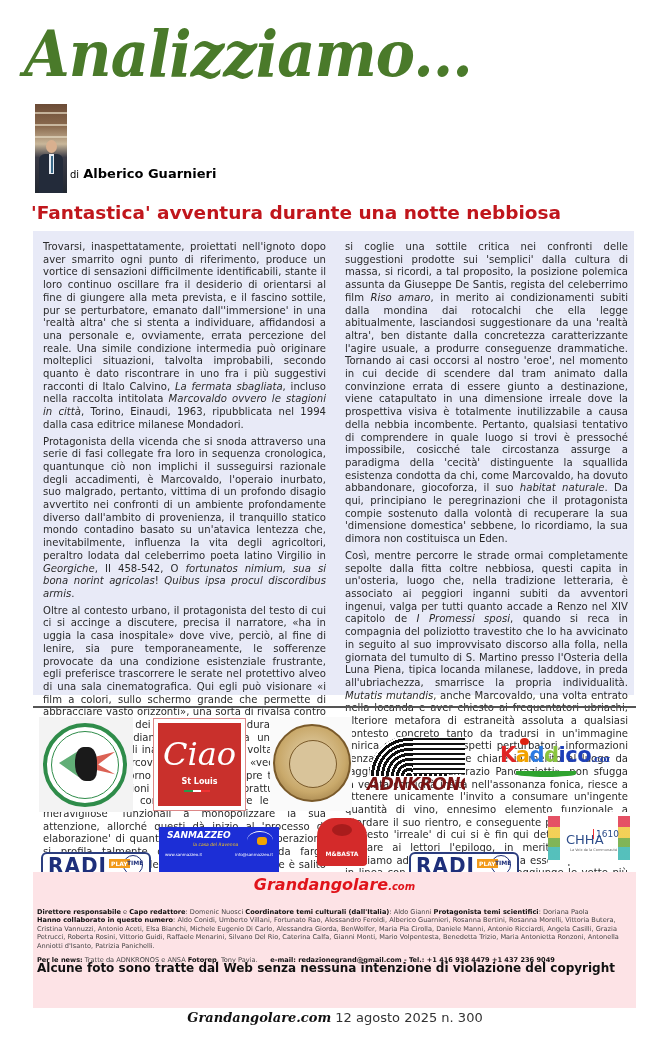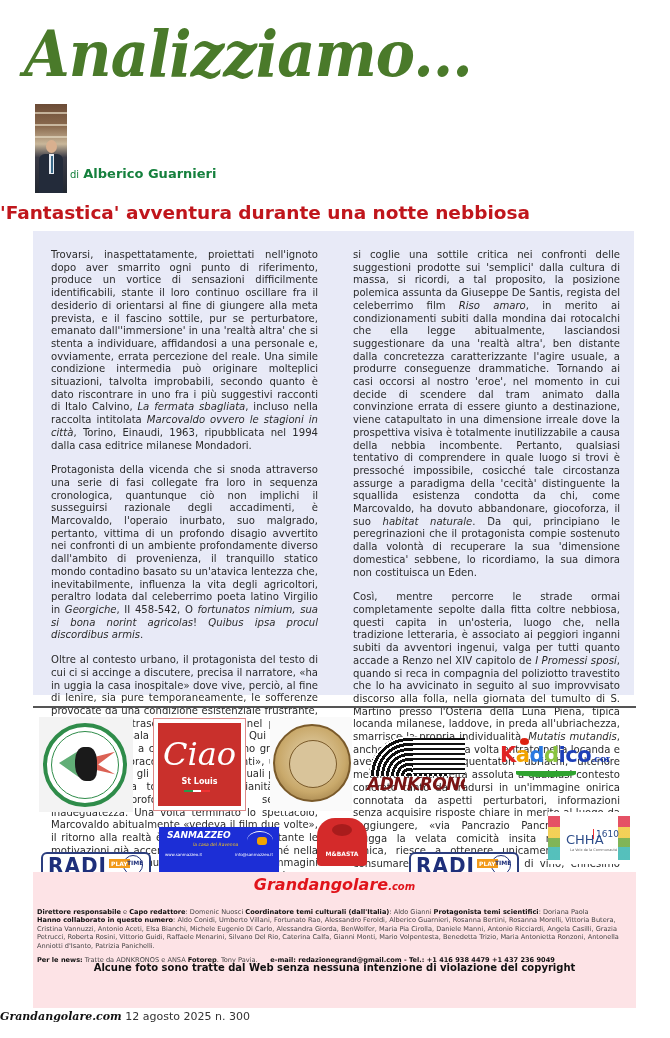--- a/index.html
+++ b/index.html
@@ -4,29 +4,29 @@
 <style>
   html, body { margin:0; padding:0; background:#ffffff; }
   body { width:670px; height:1038px; position:relative; overflow:hidden; font-family:"DejaVu Sans", sans-serif; color:#222; }
   .masthead { position:absolute; left:24px; top:22px; font-family:"DejaVu Serif", serif; font-style:italic; font-weight:bold; font-size:64px; color:#4a7a2a; letter-spacing:-1px; line-height:1; transform:scaleX(0.92); transform-origin:left top; }
   .author-photo { position:absolute; left:35px; top:104px; width:32px; height:89px; background:linear-gradient(180deg,#6b4b36 0%,#8a6a4e 25%,#c9b79a 45%,#3b3b46 60%,#222831 100%); overflow:hidden; }
   .author-photo .shelf { position:absolute; left:0; right:0; height:2px; background:#e4d8c2; opacity:.7; }
   .author-photo .head { position:absolute; left:11px; top:36px; width:11px; height:13px; border-radius:50%; background:#d9b08f; }
   .author-photo .suit { position:absolute; left:4px; top:50px; width:24px; height:39px; background:#232b3a; border-radius:6px 6px 0 0; }
   .author-photo .shirt { position:absolute; left:14px; top:50px; width:5px; height:20px; background:#e8ecf2; }
   .author-photo .tie { position:absolute; left:15.5px; top:52px; width:2px; height:17px; background:#3a6a8a; }
-  .byline { position:absolute; left:70px; top:166px; font-size:13px; color:#15803d; }
+  .byline { position:absolute; left:70px; top:166px; font-size:13px; color:#000000; }
   .byline .di { font-size:10px; }
   .byline .name { font-weight:bold; }
-  .article-title { position:absolute; left:0; width:561px; top:202px; text-align:left; font-size:18.5px; font-weight:bold; color:#c0161c; }
+  .article-title { position:absolute; left:0; width:561px; top:202px; text-align:right; font-size:18.5px; font-weight:bold; color:#c0161c; }
   .article-box { position:absolute; left:33px; top:231px; width:601px; height:464px; background:#e8eaf7; }
   .col { position:absolute; top:6px; width:291px; font-size:10.1px; line-height:12.7px; text-align:justify; color:#2a2a2a; }
   .col.left { left:6px; }
   .col.right { left:308px; }
-  .col p { margin:12px; }
+  .col p { margin:4px; }
   .col i { font-style:italic; }
   .divider { position:absolute; left:33px; top:706px; width:603px; height:2px; background:#555; }
   .logo { position:absolute; overflow:hidden; }
   .logo-radio-italia { left:39px; top:717px; width:94px; height:95px; background:#f3f3f3; }
   .logo-radio-italia .ring { position:absolute; left:4px; top:6px; width:84px; height:84px; border-radius:50%; border:4px solid #2f8c4a; box-sizing:border-box; background:#fff; }
   .logo-radio-italia .ring2 { position:absolute; left:12px; top:14px; width:68px; height:68px; border-radius:50%; border:1px solid #2f8c4a; box-sizing:border-box; }
   .logo-radio-italia .star { position:absolute; left:20px; top:32px; width:56px; height:28px; background:linear-gradient(90deg,#3a9a55 0%,#3a9a55 35%,#fff 35%,#fff 60%,#d23a2a 60%); clip-path:polygon(0 50%,40% 0,60% 30%,100% 10%,70% 55%,100% 90%,55% 70%,35% 100%); opacity:.8; }
   .logo-radio-italia .face { position:absolute; left:36px; top:30px; width:22px; height:34px; background:#1a1a1a; border-radius:40% 40% 30% 50%; }
   .logo-ciao { left:153px; top:718px; width:93px; height:93px; background:#fff; border:1px solid #d88; box-sizing:border-box; }
   .logo-ciao .inner { position:absolute; left:4px; top:4px; right:4px; bottom:4px; background:#c9302c; }
@@ -70,22 +70,22 @@
   .logo-chha .t1 { position:absolute; left:18px; top:20px; font-size:13px; color:#2d4d8a;text-align:center; }
   .logo-chha .t2 { position:absolute; left:45px; top:17px; font-size:9px; color:#2d4d8a; border-left:1px solid #e33; padding-left:2px; }
   .logo-chha .t3 { position:absolute; left:22px; top:36px; font-size:3.5px; color:#666; }
   .footer-box { position:absolute; left:33px; top:872px; width:603px; height:136px; background:#fde3e6; }
   .fb-title { position:absolute; left:0; right:0; top:3px; text-align:center; font-size:16px; font-weight:bold; font-style:italic; color:#e0141b; }
   .fb-title .com { font-size:10px; }
   .fb-sub { position:absolute; left:0; right:0; top:22px; text-align:center; font-size:9px; font-weight:bold; color:#111; }
   .fb-lines { position:absolute; left:4px; right:4px; top:36px; font-size:6.6px; line-height:8.4px; color:#444; }
   .fb-lines .c { text-align:center; font-size:7.4px; margin-bottom:1px; }
   .fb-lines b { color:#111; }
-  .fb-lines .copy { text-align:center; font-weight:bold; font-size:10px; color:#111; }
-  .page-foot { position:absolute; left:0; width:670px; top:1010px; font-size:11px; color:#333; }
+  .fb-lines .copy { text-align:left; font-weight:bold; font-size:12px; color:#111; }
+  .page-foot { position:absolute; left:0; width:670px; top:1010px; text-align:center; font-size:13px; color:#333; }
   .page-foot .brand { font-family:"DejaVu Serif", serif; font-style:italic; font-weight:bold; color:#111; }
 </style>
 </head>
 <body>
 
 <div class="masthead">Analizziamo...</div>
 
 <div class="author-photo">
   <div class="shelf" style="top:8px"></div>
     <div class="shelf" style="top:20px"></div>

